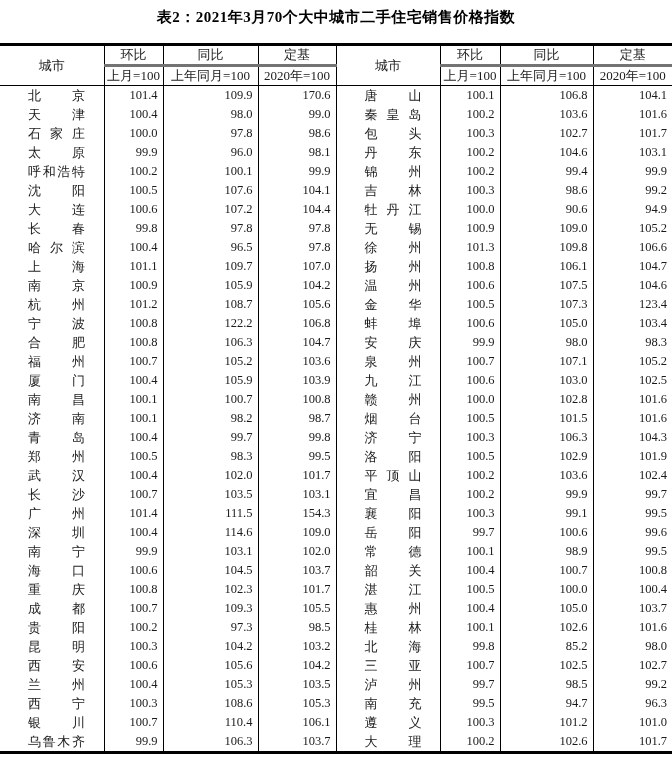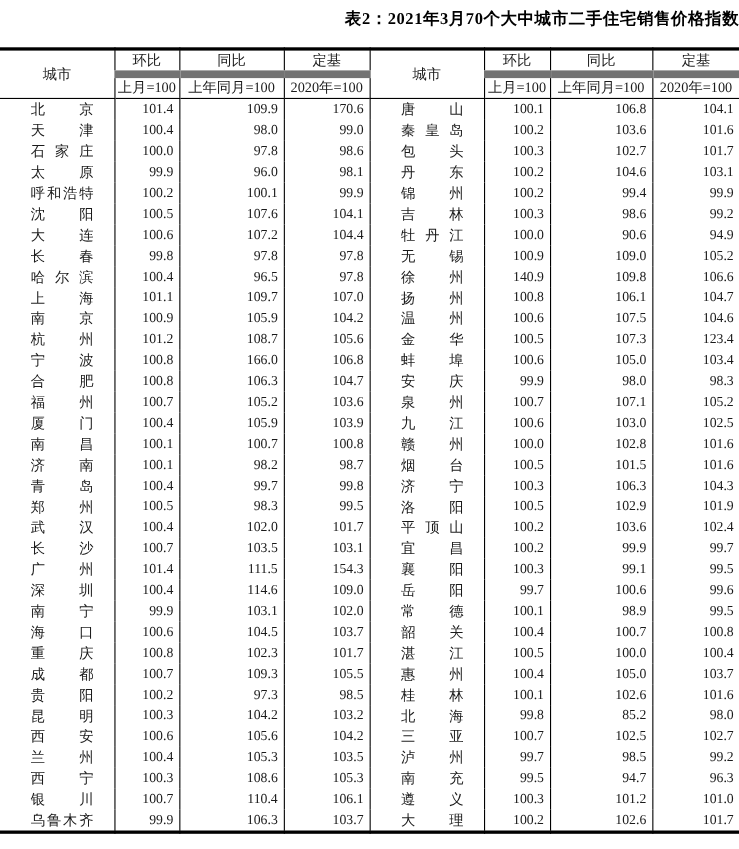--- a/index.html
+++ b/index.html
@@ -7,40 +7,40 @@
     width: 672px; height: 772px;
     background: #ffffff;
     font-family: "Liberation Serif", "DejaVu Serif", serif;
     color: #1a1a1a;
     overflow: hidden;
   }
   .page { width: 672px; height: 772px; position: relative; }
   .title {
     padding-top: 8px;
     height: 24px;
-    text-align: right;
+    text-align: center;
     font-weight: bold;
     font-size: 15px;
     letter-spacing: 0.5px;
     color: #000;
   }
   .table-wrap { margin-top: 11px; }
   table.price-table {
     width: 672px;
     table-layout: fixed;
     border-collapse: collapse;
     border-top: 3px solid #000;
     border-bottom: 3px solid #000;
   }
   th, td { padding: 0; margin: 0; font-weight: normal; overflow: hidden; white-space: nowrap; }
   .bl { border-left: 1px solid #000; }
   thead th { font-size: 13px; text-align: center; vertical-align: middle; color: #1a1a1a; }
   tr.h1 th { height: 17px; }
   tr.h2 th { height: 18px; }
-  th.mid { border-bottom: 7px solid #737373; }   
+  th.mid { border-bottom: 3px solid #737373; }   
   thead { border-bottom: 1px solid #000; }     
   th.hb { border-bottom: 1px solid #000; }
   tbody td { height: 19px; line-height: 19px; }
   td.city { padding-left: 28px; font-size: 13px; }
   .city-name {
     display: flex;
     justify-content: space-between;
     width: 57px;
   }
   .city-name span { display: inline-block; }
@@ -265,21 +265,21 @@
             </td>
             <td class="num bl">100.4</td>
             <td class="num bl">96.5</td>
             <td class="num bl">97.8</td>
             <td class="city bl">
               <span class="city-name">
                 <span>徐</span>
                 <span>州</span>
               </span>
             </td>
-            <td class="num bl">140.9</td>
+            <td class="num bl">101.3</td>
             <td class="num bl">109.8</td>
             <td class="num bl">106.6</td>
           </tr>
           <tr>
             <td class="city">
               <span class="city-name">
                 <span>上</span>
                 <span>海</span>
               </span>
             </td>
@@ -337,21 +337,21 @@
             <td class="num bl">123.4</td>
           </tr>
           <tr>
             <td class="city">
               <span class="city-name">
                 <span>宁</span>
                 <span>波</span>
               </span>
             </td>
             <td class="num bl">100.8</td>
-            <td class="num bl">166.0</td>
+            <td class="num bl">122.2</td>
             <td class="num bl">106.8</td>
             <td class="city bl">
               <span class="city-name">
                 <span>蚌</span>
                 <span>埠</span>
               </span>
             </td>
             <td class="num bl">100.6</td>
             <td class="num bl">105.0</td>
             <td class="num bl">103.4</td>

